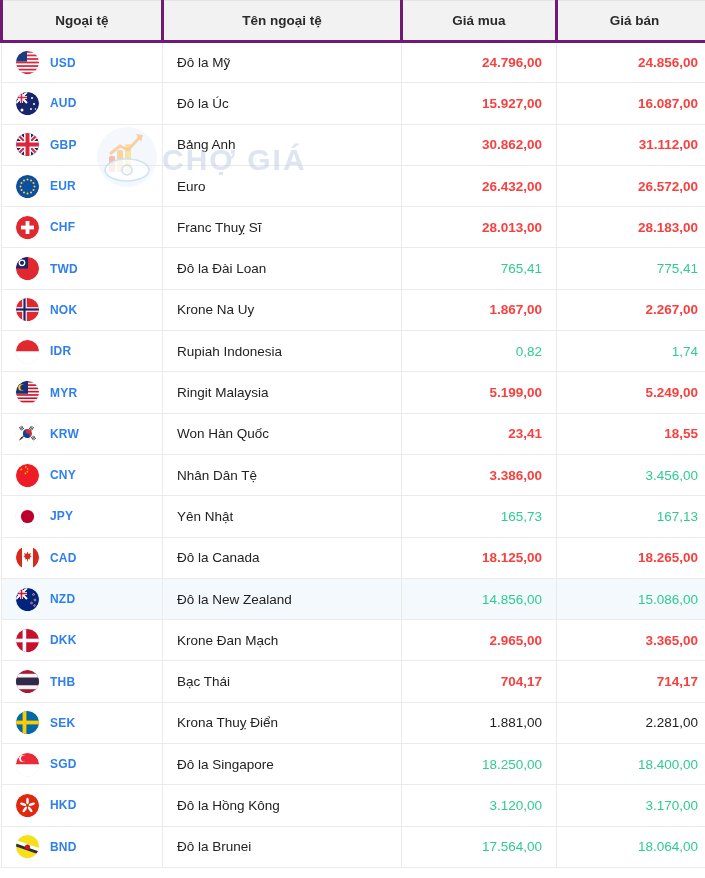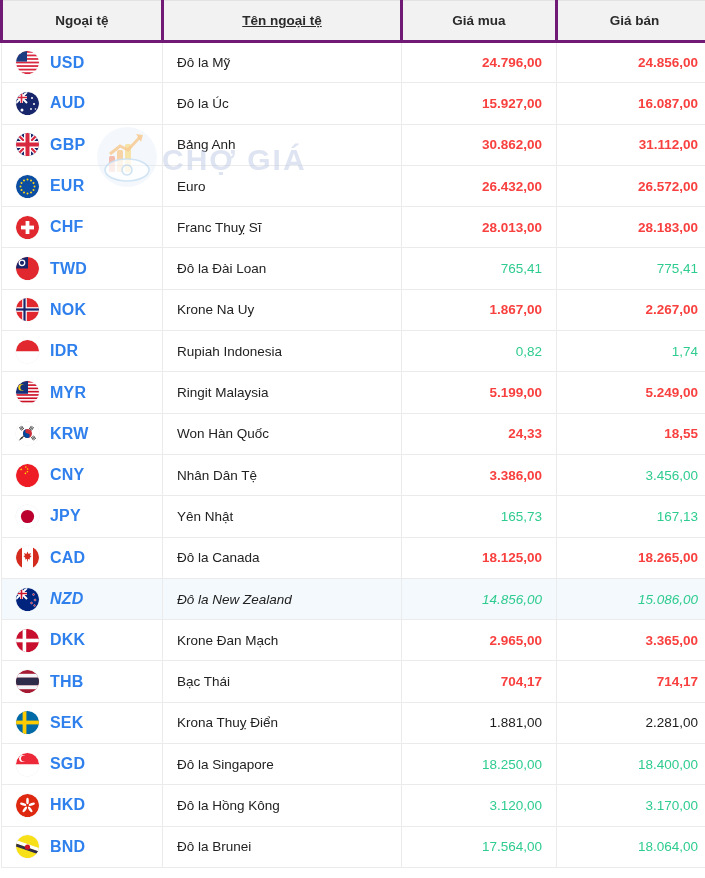--- a/index.html
+++ b/index.html
@@ -46,35 +46,35 @@
     font-size: 13.5px;
     font-weight: bold;
     height: 41px;
     padding: 0 14px;
     text-align: center;
     border: 3px solid #701a75;
     border-top: 1px solid #e3e3e3;
     white-space: nowrap;
   }
   table.fx thead th.col-code   { width: 161px; }
-  table.fx thead th.col-name   { width: 239px; text-decoration: underline; }
+  table.fx thead th.col-name   { width: 239px; }
   table.fx thead th.col-buy    { width: 155px; }
   table.fx thead th.col-sell   { width: 156px; }
 
   table.fx tbody td {
     height: 41.3px;
     border: 1px solid #ebebeb;
     padding: 0 14px;
     font-size: 13.5px;
     color: #222222;
     background: transparent;
     vertical-align: middle;
   }
   tbody tr.row { background: #ffffff; }
-  tbody tr.row.highlight td { background: #f4f9fd; font-style: italic; }
+  tbody tr.row.highlight td { background: #f4f9fd; }
 
   td.code-cell {
     padding-left: 22px;
   }
   .code-wrap {
     display: flex;
     align-items: center;
     gap: 11px;
   }
   .flag {
@@ -82,21 +82,21 @@
     height: 23px;
     border-radius: 50%;
     overflow: hidden;
     flex: 0 0 23px;
     display: block;
     box-shadow: 0 0 0 0.5px rgba(0,0,0,0.06);
   }
   .flag svg { display: block; width: 23px; height: 23px; }
   .ccy {
     color: #2f80ed;
-    font-size: 16px;
+    font-size: 12px;
     font-weight: bold;
     letter-spacing: 0.2px;
     text-decoration: none;
     cursor: pointer;
   }
   td.name-cell {
     color: #222222;
     font-size: 13.5px;
     text-align: left;
     padding-left: 16px;
@@ -418,21 +418,21 @@
                       <path d="M17.6 5.3 l-2.2 3.2 M16.5 4.6 l-2.2 3.2 M15.4 3.9 l-2.2 3.2"></path>
                       <path d="M5.7 15.1 l-2.2 3.2 M6.8 14.4 l-2.2 3.2 M7.9 13.7 l-2.2 3.2"></path>
                     </g>
                   </g>
                 </svg>
               </span>
               <a class="ccy" href="#">KRW</a>
             </span>
           </td>
           <td class="name-cell">Won Hàn Quốc</td>
-          <td class="num down">24,33</td>
+          <td class="num down">23,41</td>
           <td class="num down">18,55</td>
         </tr>
         <tr class="row">
           <td class="code-cell">
             <span class="code-wrap">
               <span class="flag">
                 <svg viewBox="0 0 23 23" xmlns="http://www.w3.org/2000/svg">
                   <defs>
                     <clipPath id="c-cn">
                       <circle cx="11.5" cy="11.5" r="11.5"></circle>

